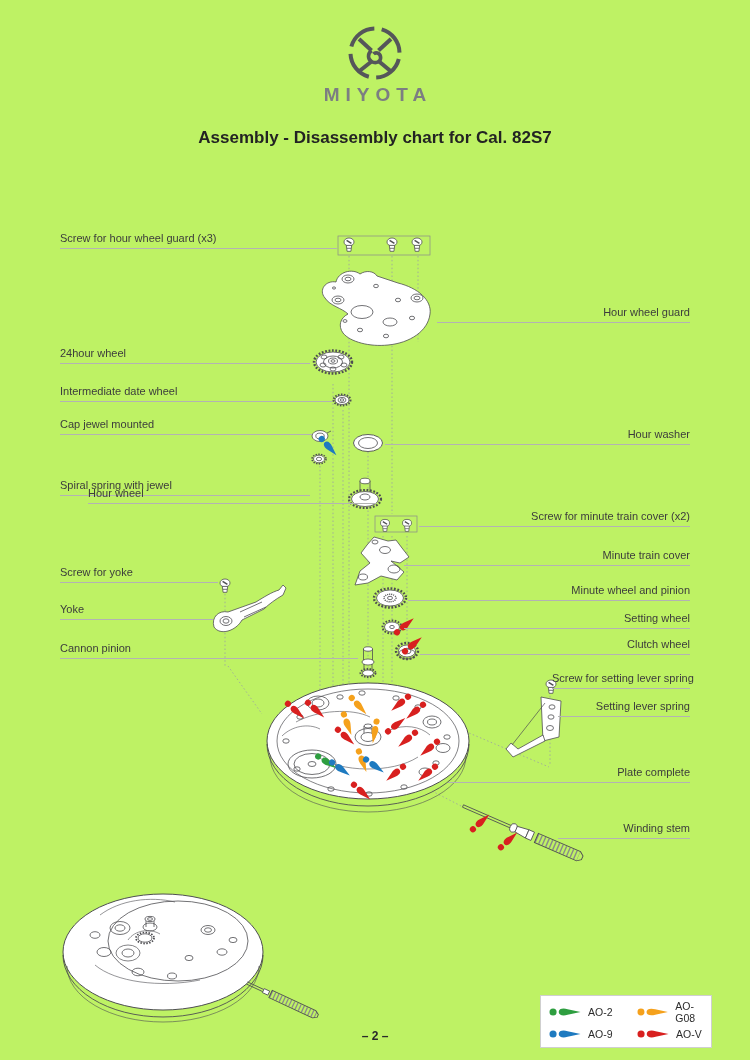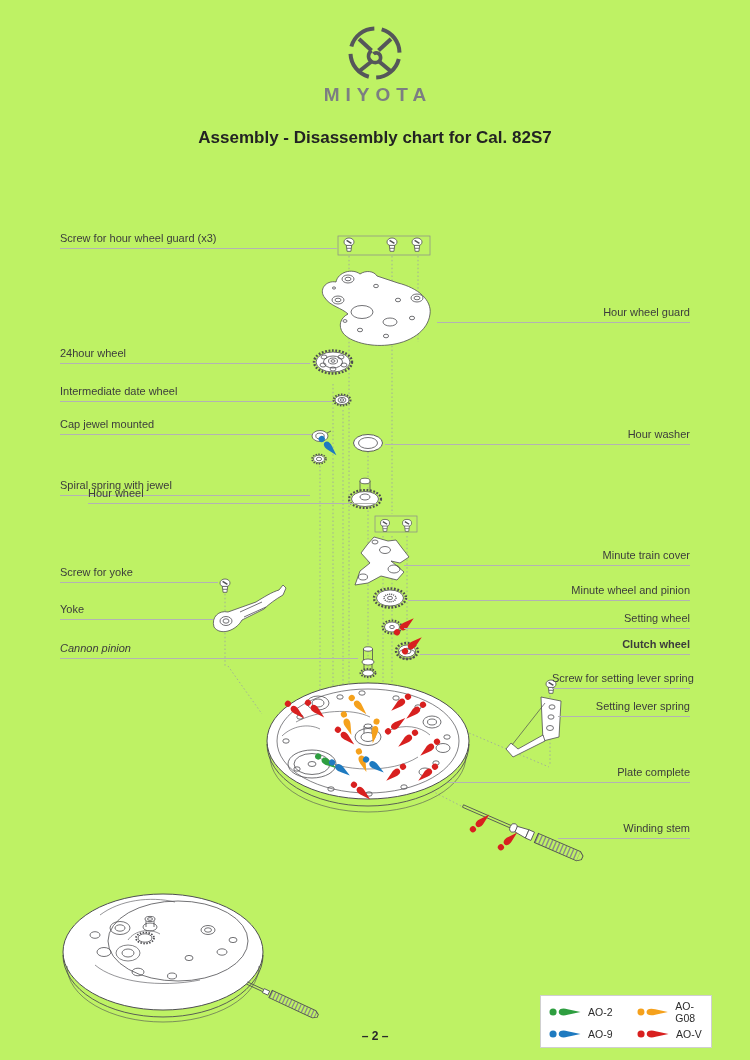--- a/index.html
+++ b/index.html
@@ -336,28 +336,29 @@
   </svg>
 
   <div class="lbl lbl-l" style="top:231px;width:277px;">Screw for hour wheel guard (x3)</div>
   <div class="lbl lbl-l" style="top:346px;width:250px;">24hour wheel</div>
   <div class="lbl lbl-l" style="top:384px;width:272px;">Intermediate date wheel</div>
   <div class="lbl lbl-l" style="top:417px;width:252px;">Cap jewel mounted</div>
   <div class="lbl lbl-l" style="top:442px;width:250px;margin-top:36px;">Spiral spring with jewel</div>
   <div class="lbl lbl-l" style="top:486px;width:288px;margin-left:28px;">Hour wheel</div>
   <div class="lbl lbl-l" style="top:565px;width:158px;">Screw for yoke</div>
   <div class="lbl lbl-l" style="top:602px;width:153px;">Yoke</div>
-  <div class="lbl lbl-l" style="top:641px;width:298px;font-style:italic;">Cannon pinion</div>
+  <div class="lbl lbl-l" style="top:641px;width:298px;">Cannon pinion</div>
 
   <div class="lbl lbl-r" style="top:293px;left:437px;width:253px;margin-top:12px;">Hour wheel guard</div>
   <div class="lbl lbl-r" style="top:427px;left:385px;width:305px;">Hour washer</div>
+  <div class="lbl lbl-r" style="top:509px;left:419px;width:271px;">Screw for minute train cover (x2)</div>
   <div class="lbl lbl-r" style="top:548px;left:404px;width:286px;">Minute train cover</div>
   <div class="lbl lbl-r" style="top:583px;left:408px;width:282px;">Minute wheel and pinion</div>
   <div class="lbl lbl-r" style="top:611px;left:404px;width:286px;text-align:right;">Setting wheel</div>
-  <div class="lbl lbl-r" style="top:637px;left:420px;width:270px;font-weight:bold;">Clutch wheel</div>
+  <div class="lbl lbl-r" style="top:637px;left:420px;width:270px;">Clutch wheel</div>
   <div class="lbl lbl-r lbl-sm" style="top:671px;left:552px;width:138px;">Screw for setting lever spring</div>
   <div class="lbl lbl-r" style="top:699px;left:558px;width:132px;">Setting lever spring</div>
   <div class="lbl lbl-r" style="top:765px;left:448px;width:242px;">Plate complete</div>
   <div class="lbl lbl-r" style="top:821px;left:558px;width:132px;">Winding stem</div>
 
   <div class="legend">
     <div class="legend-item">
       <svg width="34" height="14" viewBox="0 0 42 16" fill="#2e9e40">
         <circle cx="5" cy="8" r="4.4"></circle>
         <path d="M12,8 C12,4.2 17,2.8 23,4.6 L39,8 L23,11.4 C17,13.2 12,11.8 12,8 Z"></path>

